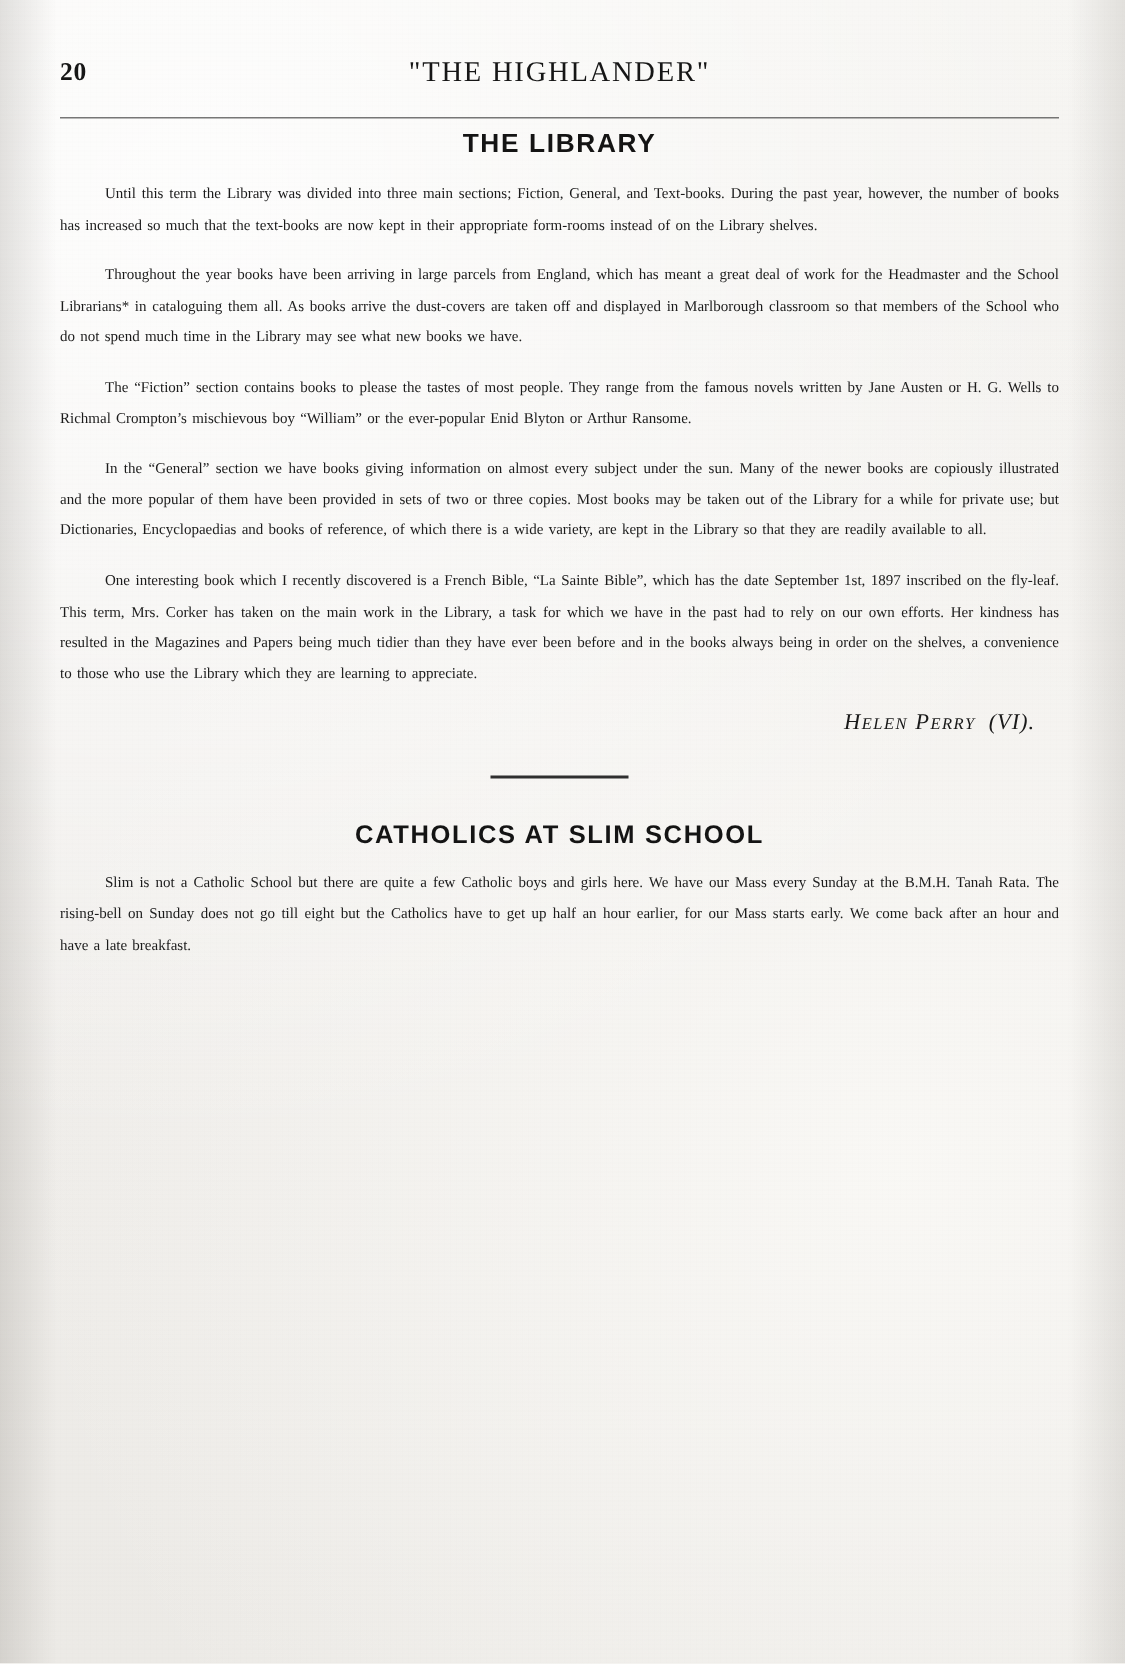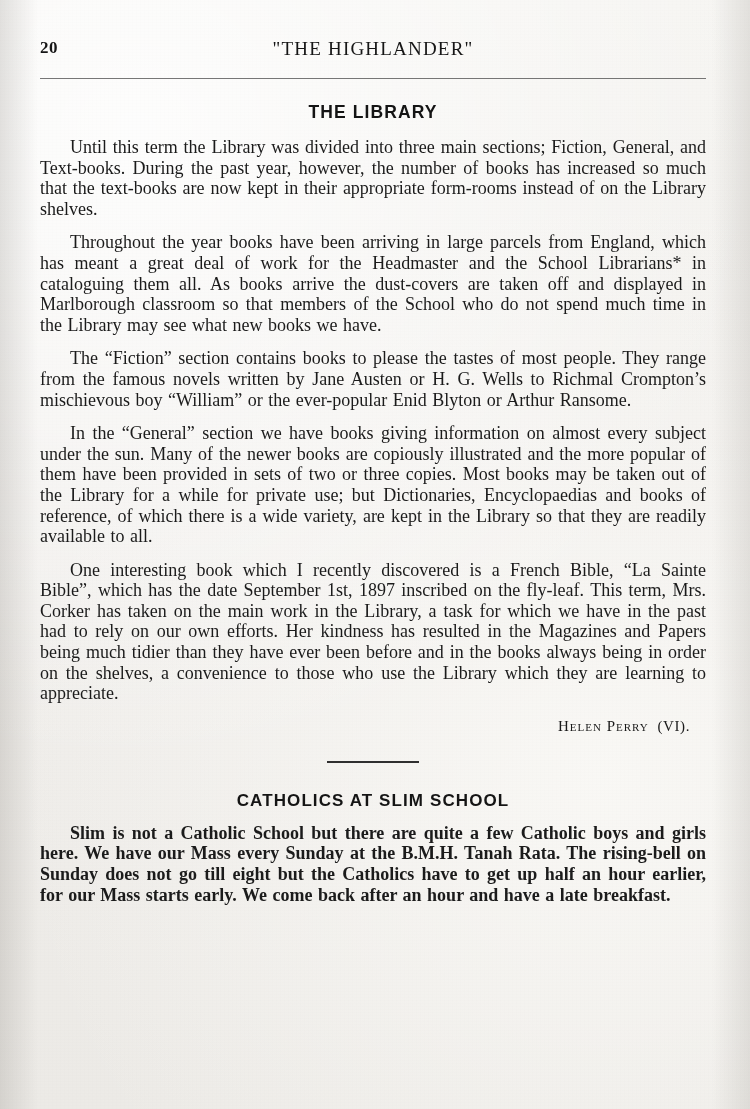--- a/index.html
+++ b/index.html
@@ -66,45 +66,46 @@
     background: #4a4a4a;
     margin: 6px 0 0 0;
     opacity: .75;
   }
   h2.section-title {
     text-align: center;
     font-family: "Liberation Sans", sans-serif;
     font-size: 17.5px;
     font-weight: bold;
     letter-spacing: 1.1px;
-    margin: 23px 0 14px 0;
+    margin: 6px 0 14px 0;
     color: #141414;
   }
   h2.section-title.second {
     margin-top: 28px;
     margin-bottom: 12px;
     font-size: 17px;
     text-align: center;
   }
   p.para {
     margin: 0 0 13px 0;
-    font-size: 18px;
+    font-size: 10px;
     line-height: 20.6px;
     text-align: justify;
     text-indent: 30px;
     color: #1b1b1b;
     word-spacing: 1px;
   }
   p.signature {
     margin: 14px 0 16px 0;
     text-align: right;
     padding-right: 16px;
     font-size: 15px;
     letter-spacing: .6px;
     color: #191919;
+    font-style: italic;
   }
   p.signature .smallcaps {
     font-variant: small-caps;
     letter-spacing: 1px;
   }
   p.footnote {
     margin: 0 0 6px 0;
     font-size: 15px;
     line-height: 20.4px;
     text-align: justify;
@@ -116,21 +117,20 @@
     justify-content: center;
     margin: 26px 0 14px 0;
   }
   .divider {
     width: 92px;
     height: 2px;
     background: #2f2f2f;
   }
   .bottom-block p.para:last-child {
     margin-bottom: 0;
-    font-weight: bold;
   }
   .edge-shade {
     position: absolute;
     top: 0;
     bottom: 0;
     width: 38px;
     z-index: 3;
     pointer-events: none;
   }
   .edge-shade.left {

